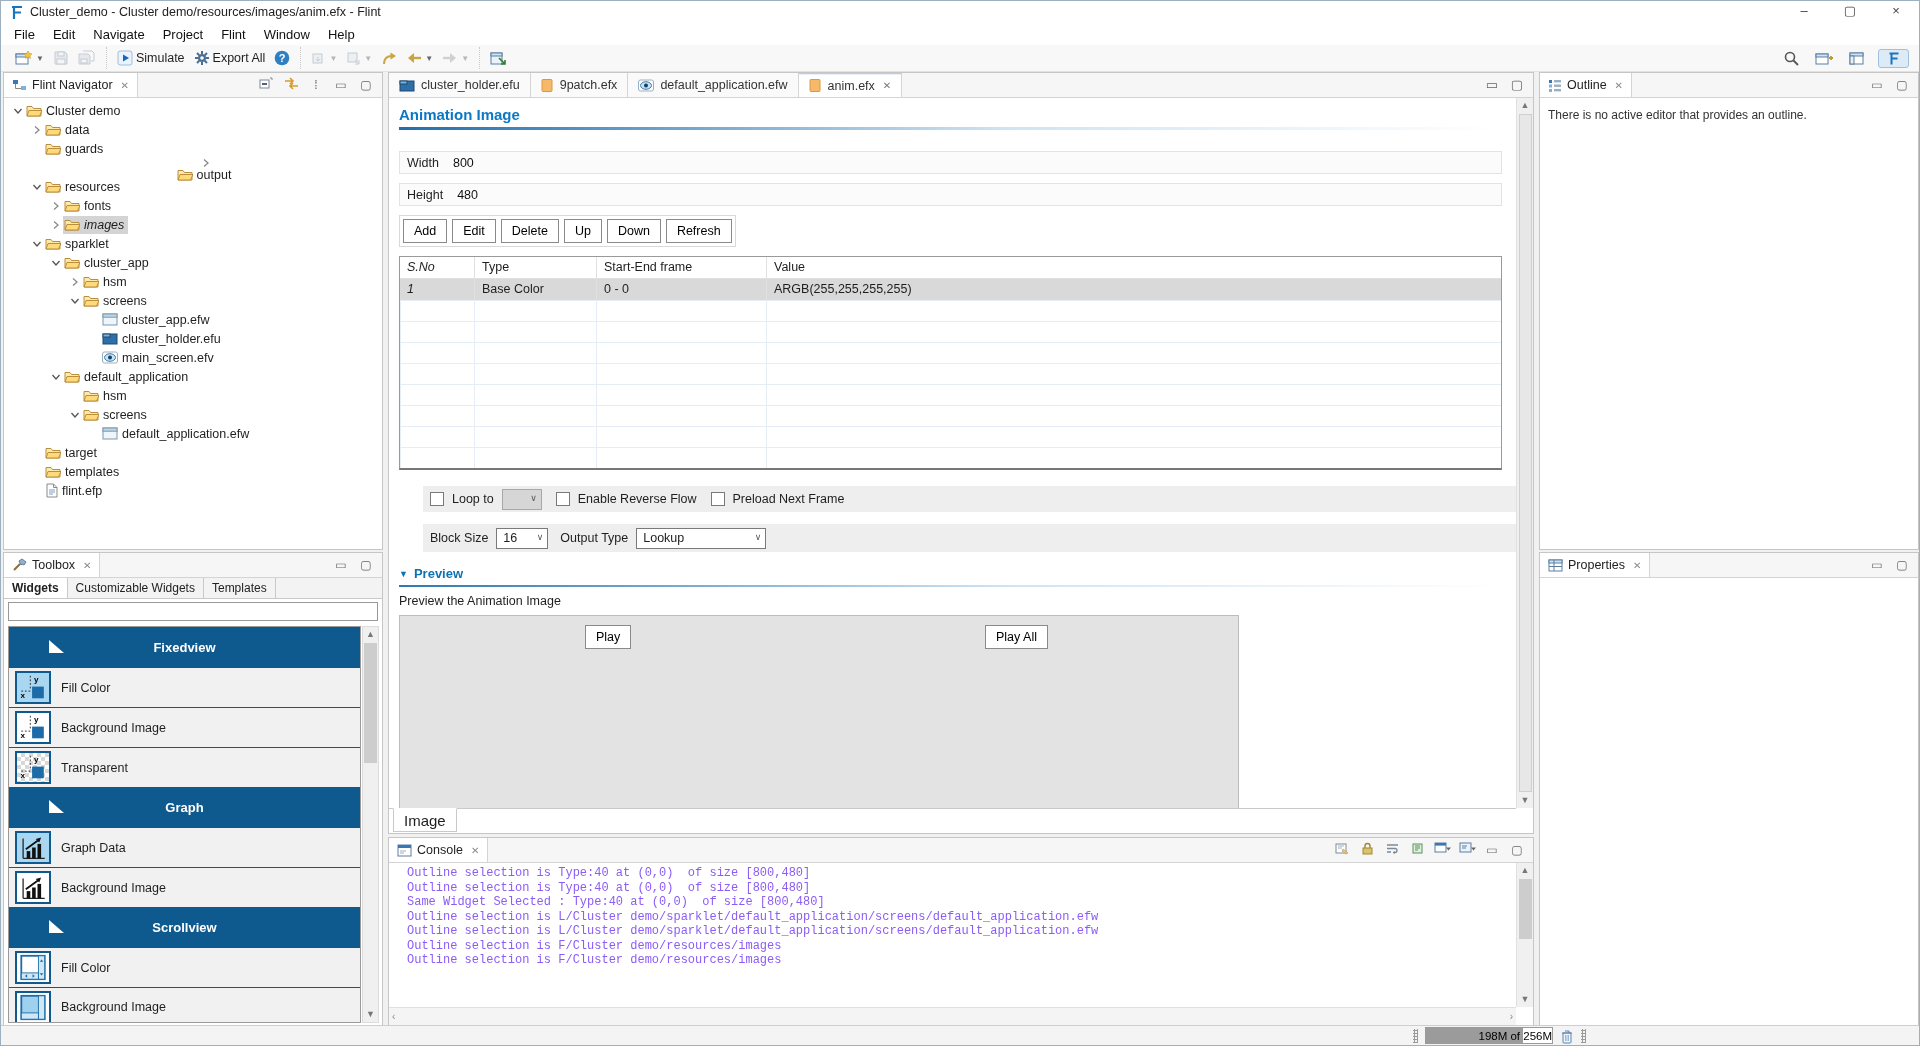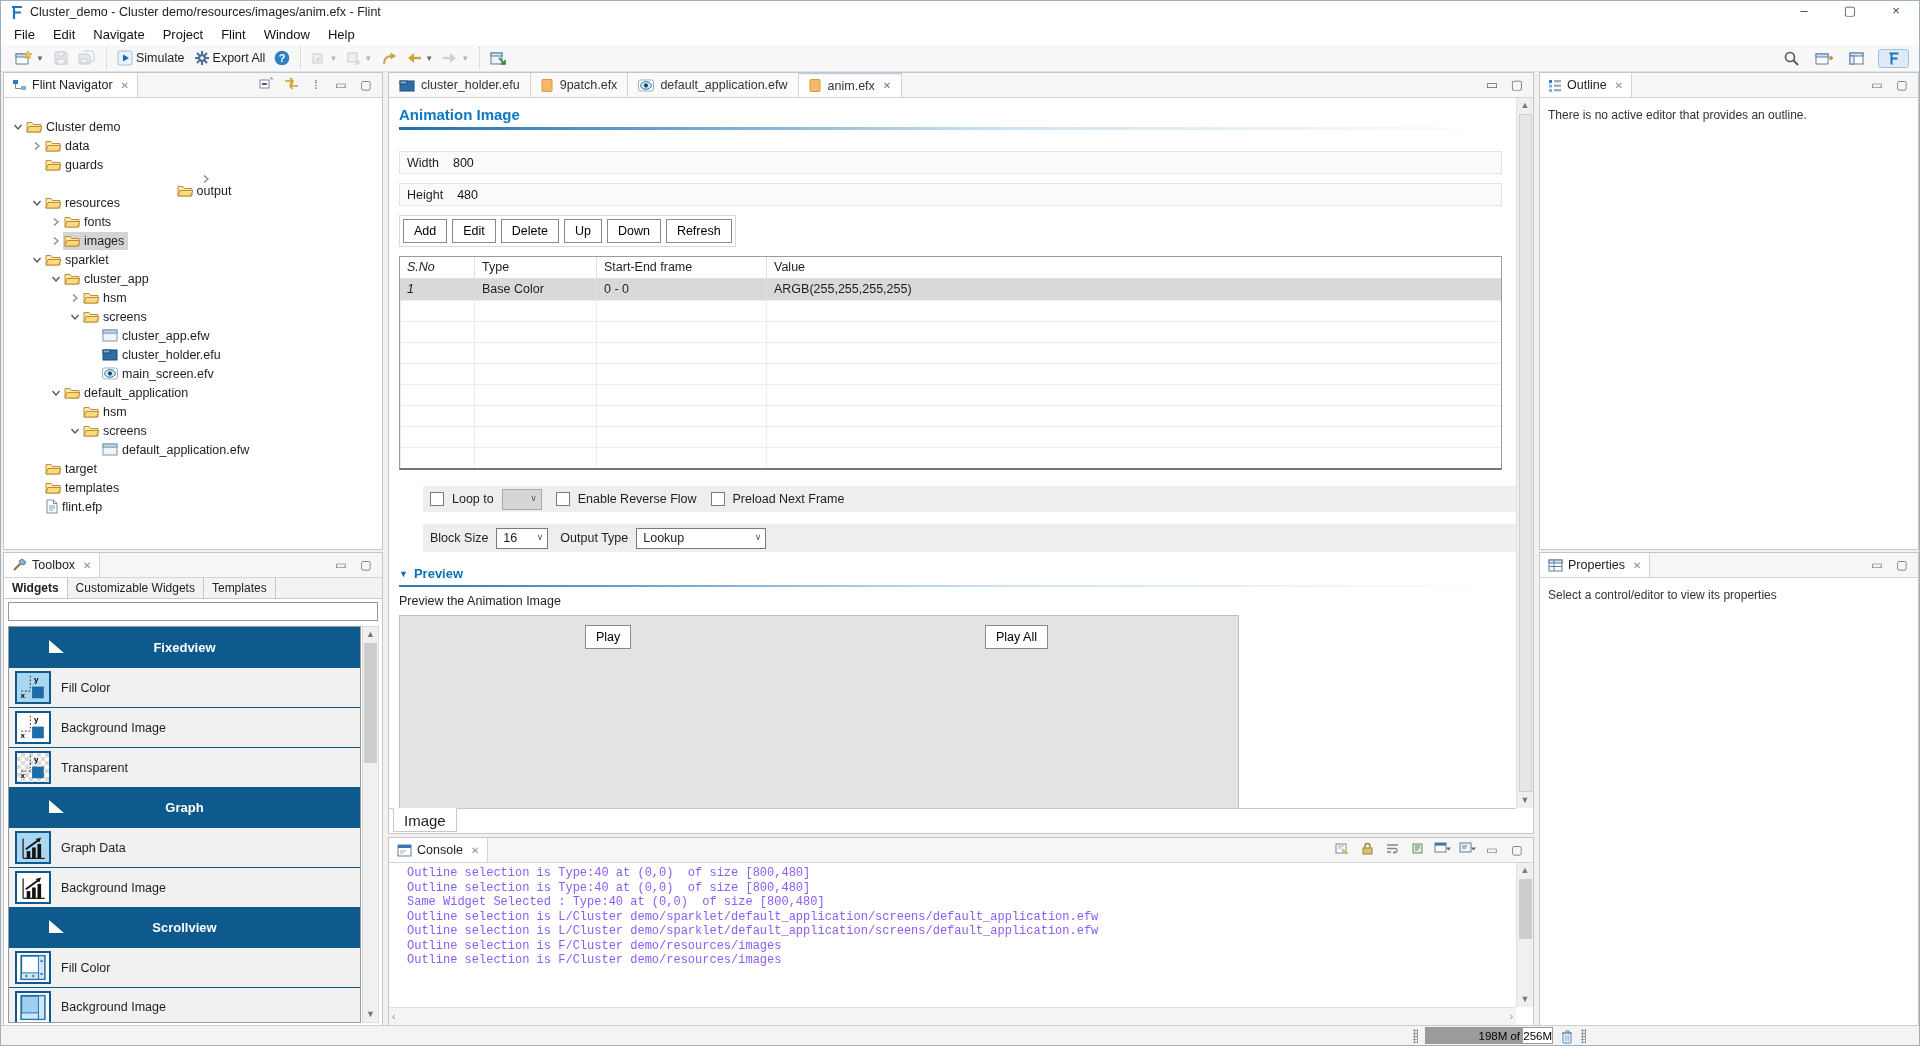--- a/index.html
+++ b/index.html
@@ -28,21 +28,21 @@
   
   .panel { position:absolute; background:#fff; border:1px solid #c6c6c6; }
   .vhead { height:25px; display:flex; align-items:stretch; background:#f6f6f6; border-bottom:1px solid #d4d4d4; }
   .vtab { display:flex; align-items:center; gap:5px; padding:0 8px; background:#fff; border-right:1px solid #d4d4d4; font-size:12.5px; color:#222; }
   .vclose { color:#8a8a8a; font-size:10px; margin-left:3px; }
   .vspacer { flex:1; }
   .hicons { display:flex; align-items:center; gap:9px; padding-right:8px; color:#666; font-size:12px; }
   .hic { width:16px; text-align:center; line-height:16px; }
 
   
-  #nav-tree { position:absolute; top:26px; left:0; right:0; bottom:0; overflow:hidden; padding-top:18px; }
+  #nav-tree { position:absolute; top:26px; left:0; right:0; bottom:0; overflow:hidden; padding-top:2px; }
   .tree-row { height:19px; display:flex; align-items:center; font-size:12.5px; white-space:nowrap; }
   .arrow { width:15px; display:inline-flex; justify-content:center; flex:none; }
   .titem { display:inline-flex; align-items:center; gap:4px; padding:0 4px 0 1px; height:18px; }
   .titem.sel { background:#d4d4d4; }
   .ic { display:inline-flex; align-items:center; }
 
   
   .tbx-tabs { display:flex; height:21px; background:#f3f3f3; border-bottom:1px solid #c9c9c9; font-size:12px; }
   .tbx-tab { display:flex; align-items:center; padding:0 8px; border-right:1px solid #c9c9c9; color:#222; }
   .tbx-tab.active { background:#fff; font-weight:bold; }
@@ -417,21 +417,21 @@
           <span class="titem">
             <span class="ic">
               <svg width="16" height="14" viewBox="0 0 16 14">
                 <path d="M1 2.5h5l1.5 2H15V12H1z" fill="#ffe9a8" stroke="#b98f3e"></path>
                 <path d="M1 12l2-5.5h13L13.5 12z" fill="#ffd97a" stroke="#b98f3e"></path>
               </svg>
             </span>
             <span>fonts</span>
           </span>
         </div>
-        <div class="tree-row" style="padding-left: 44px;">
+        <div class="tree-row" style="padding-left: 44px; font-style: italic;">
           <span class="arrow">
             <svg width="10" height="10">
               <path d="M3 1.5l4 3.5-4 3.5" stroke="#8a8a8a" fill="none" stroke-width="1.3"></path>
             </svg>
           </span>
           <span class="titem sel">
             <span class="ic">
               <svg width="16" height="14" viewBox="0 0 16 14">
                 <path d="M1 2.5h5l1.5 2H15V12H1z" fill="#ffe9a8" stroke="#b98f3e"></path>
                 <path d="M1 12l2-5.5h13L13.5 12z" fill="#ffd97a" stroke="#b98f3e"></path>
@@ -1038,21 +1038,20 @@
           </span>
         <span>Properties</span>
         <span class="vclose">✕</span>
       </span>
       <span class="vspacer"></span>
       <span class="hicons">
         <span class="hic">▭</span>
         <span class="hic">▢</span>
       </span>
     </div>
-    <div class="vmsg">Select a control/editor to view its properties</div>
   </div>
 
   <div class="statusbar">
     <span class="heapwrap">
       <span class="grip"></span>
       <span class="heap">
         <span class="fill"></span>
         <span class="htxt">198M of 256M</span>
       </span>
       <span class="ic">

